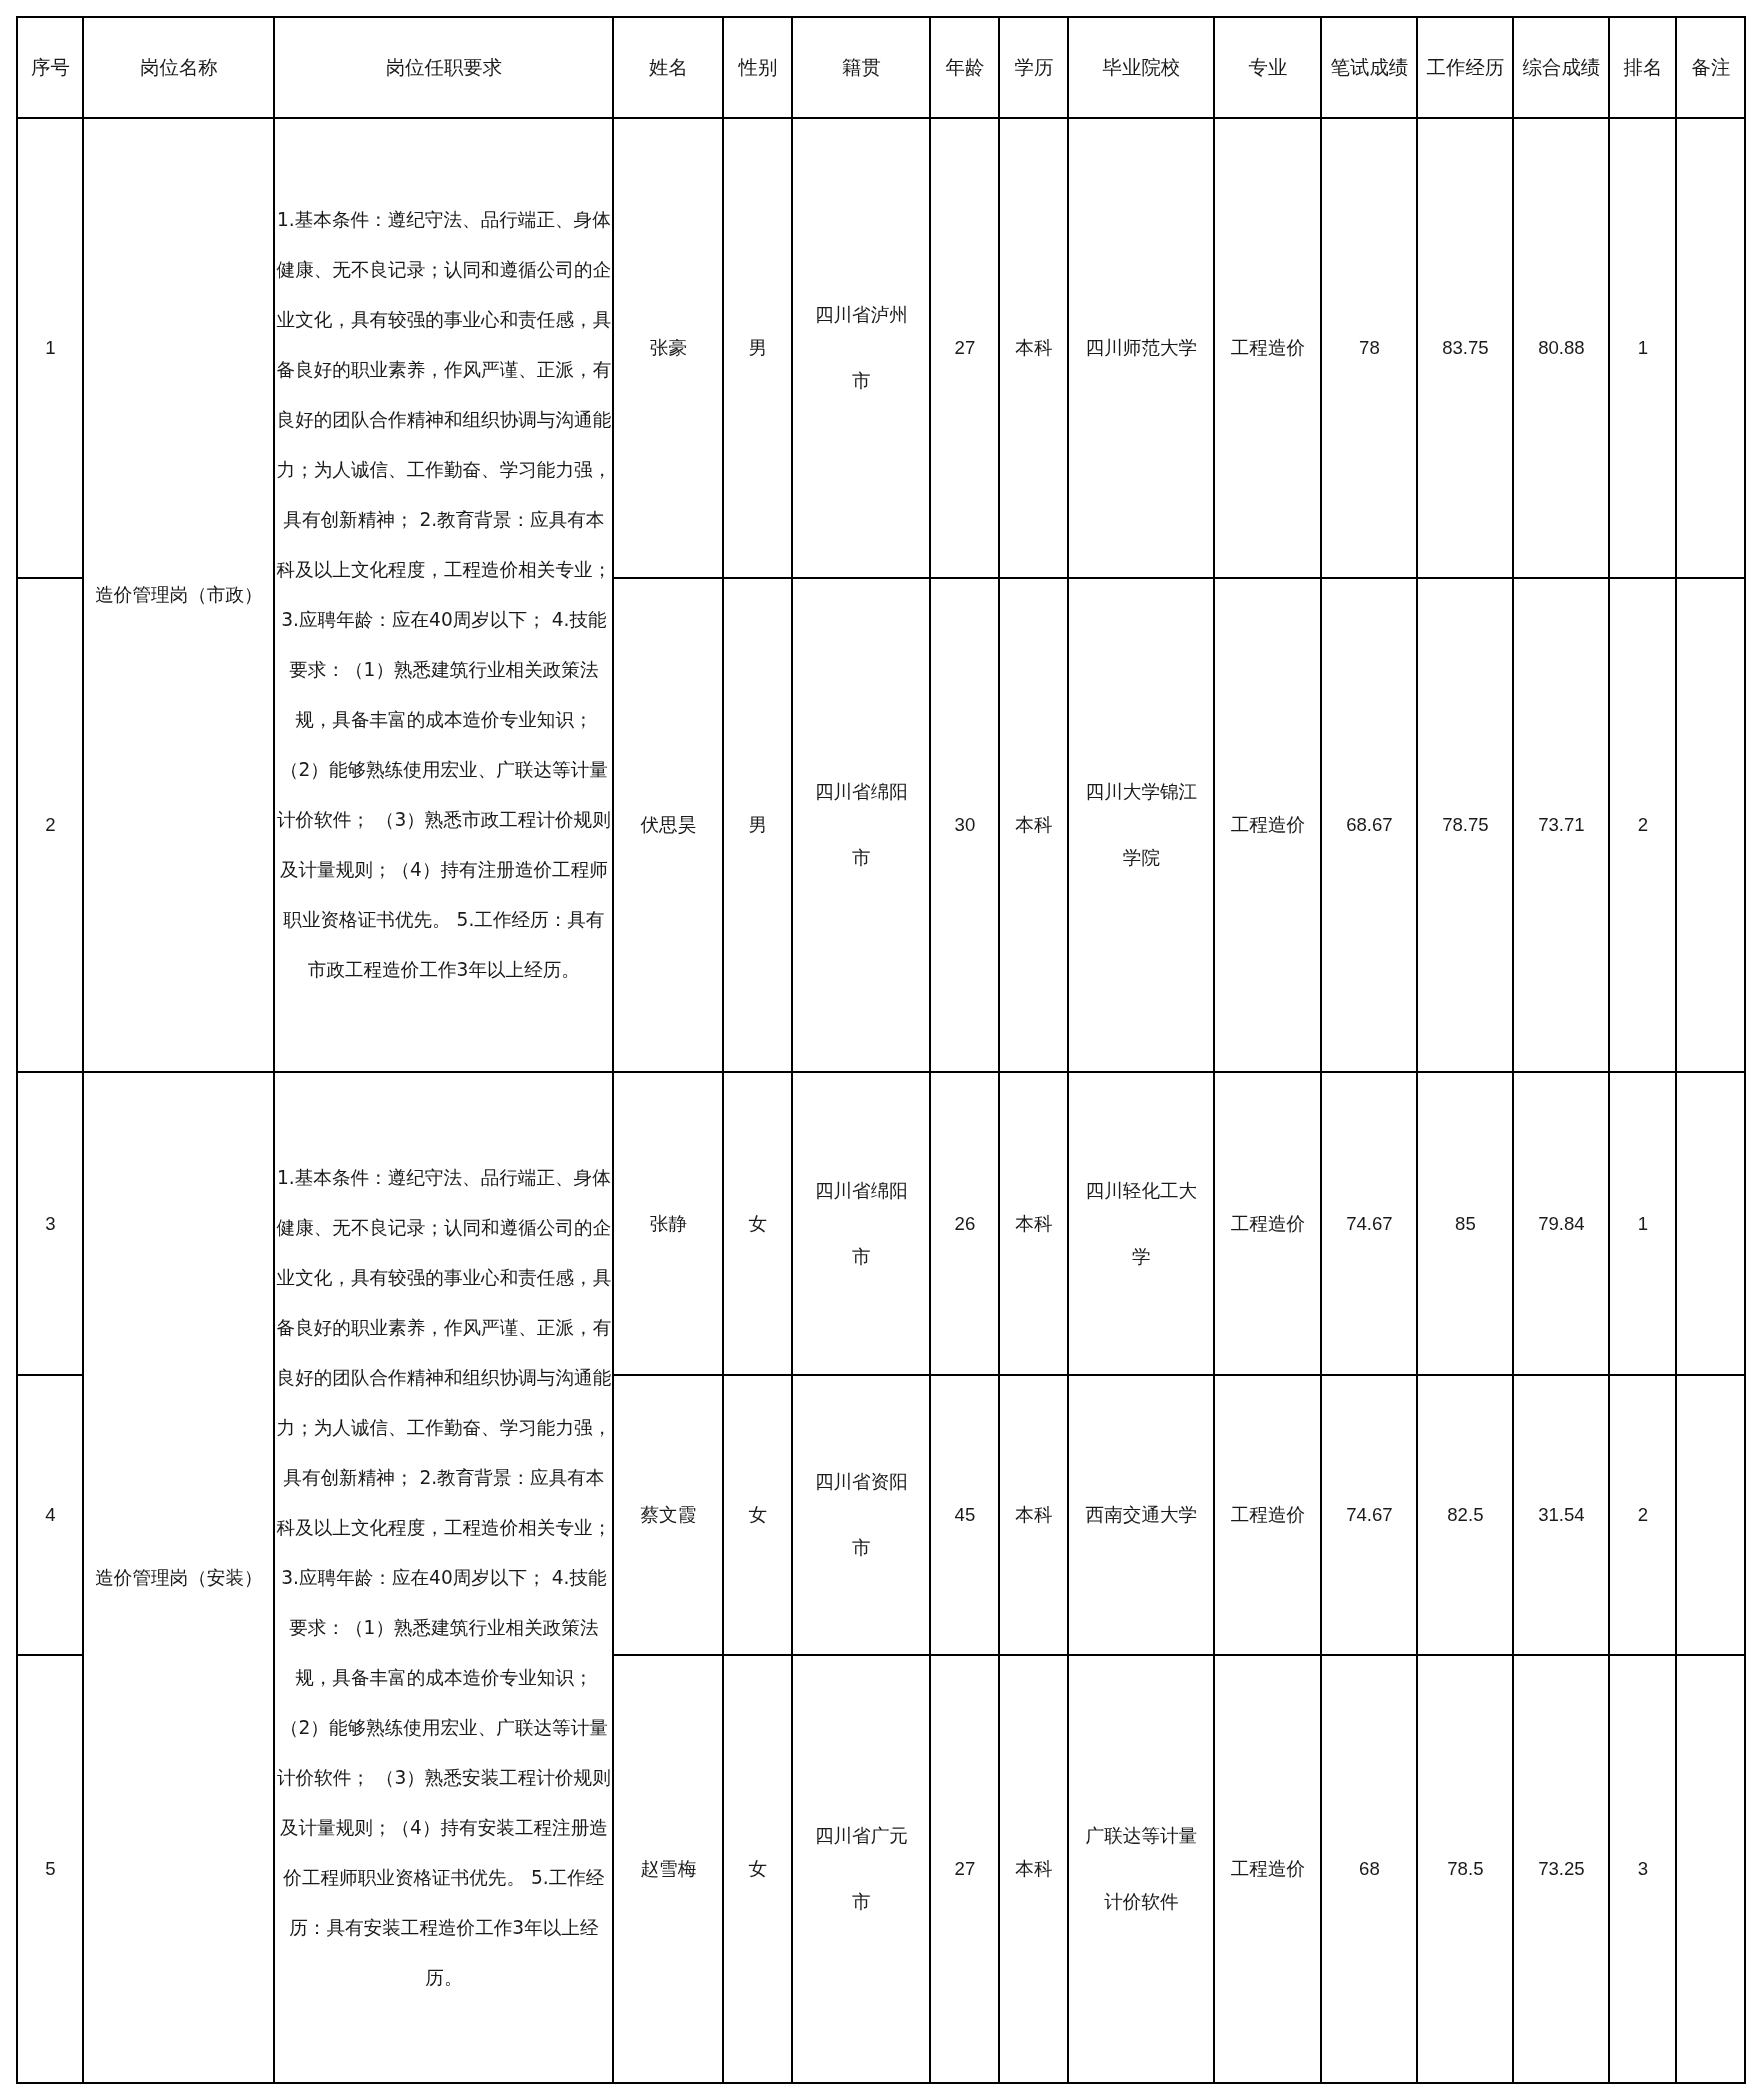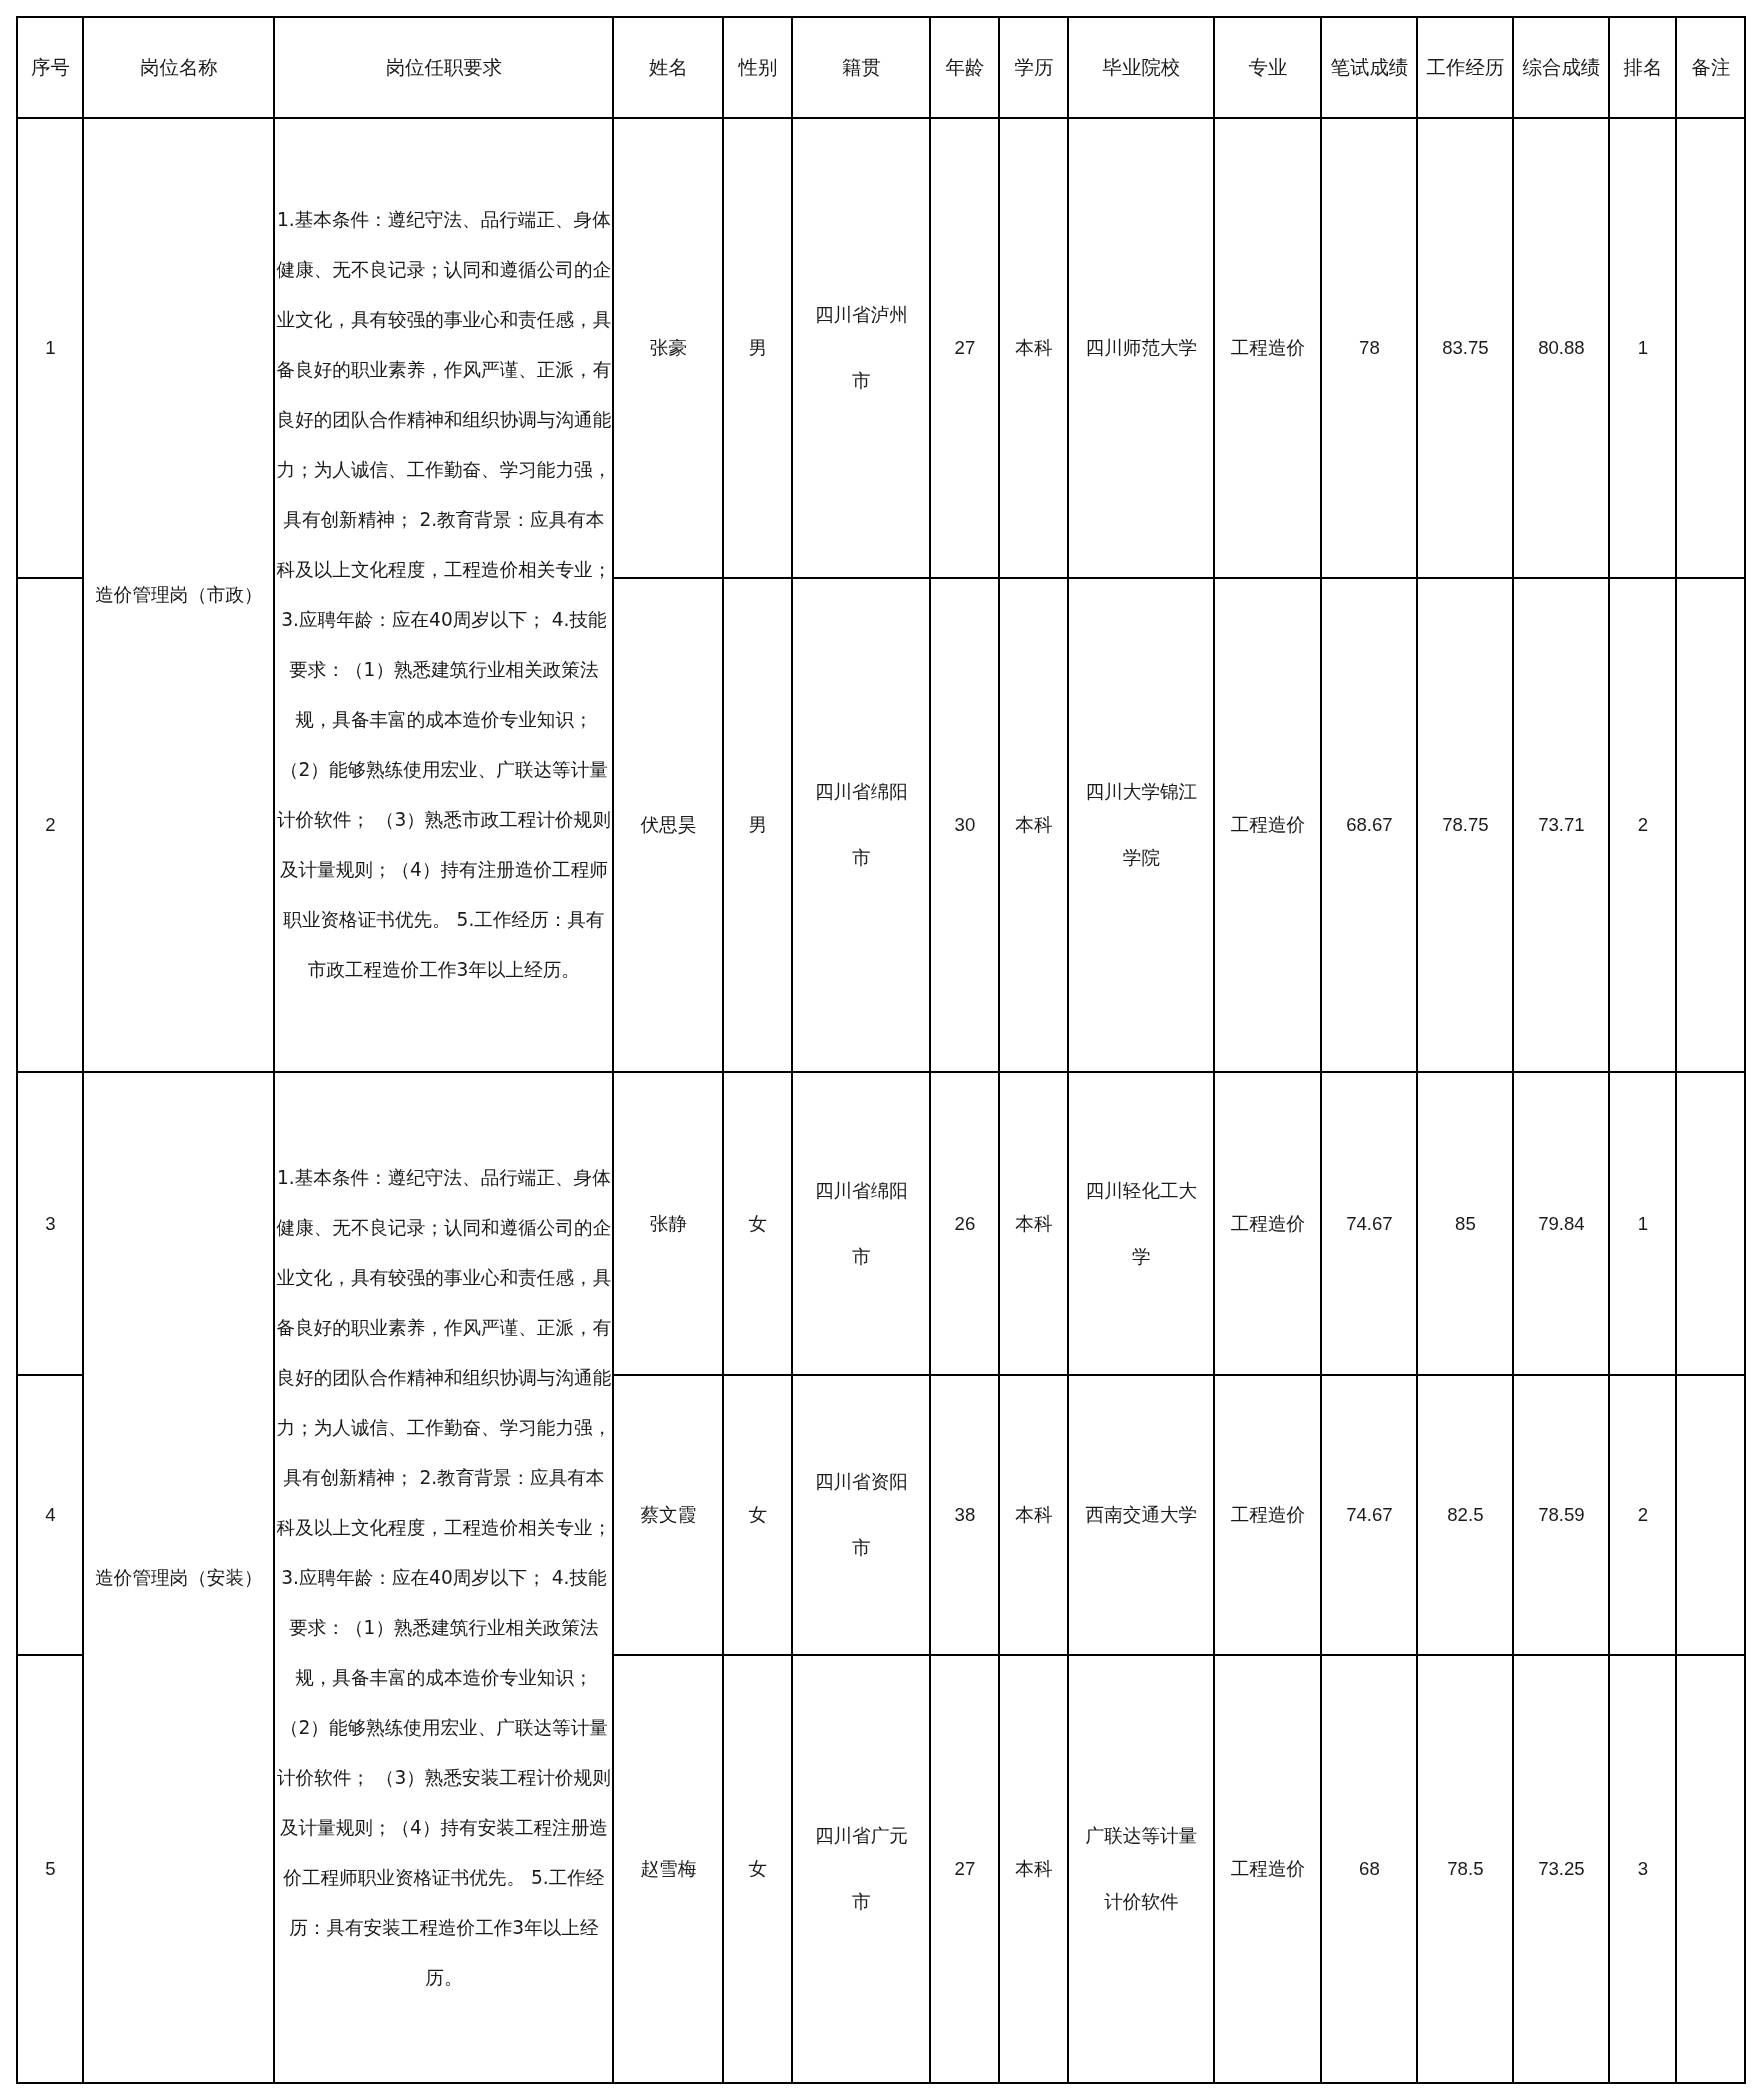--- a/index.html
+++ b/index.html
@@ -129,27 +129,27 @@
       <td class="num">79.84</td>
       <td class="num">1</td>
       <td></td>
     </tr>
 
     <tr style="height:280px">
       <td class="num">4</td>
       <td><span class="wrap2">蔡文霞</span></td>
       <td>女</td>
       <td><span class="wrap2">四川省资阳市</span></td>
-      <td class="num">38</td>
+      <td class="num">45</td>
       <td>本科</td>
       <td><span class="wrap2">西南交通大学</span></td>
       <td>工程造价</td>
       <td class="num">74.67</td>
       <td class="num">82.5</td>
-      <td class="num">78.59</td>
+      <td class="num">31.54</td>
       <td class="num">2</td>
       <td></td>
     </tr>
 
     <tr style="height:428px">
       <td class="num">5</td>
       <td><span class="wrap2">赵雪梅</span></td>
       <td>女</td>
       <td><span class="wrap2">四川省广元市</span></td>
       <td class="num">27</td>

